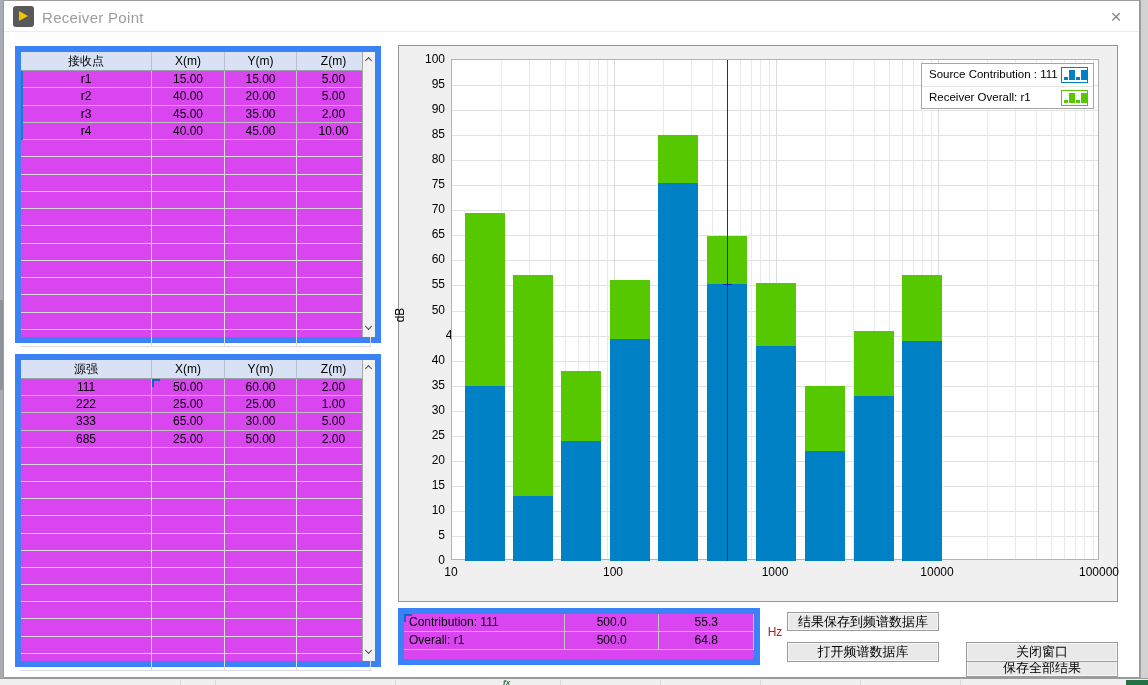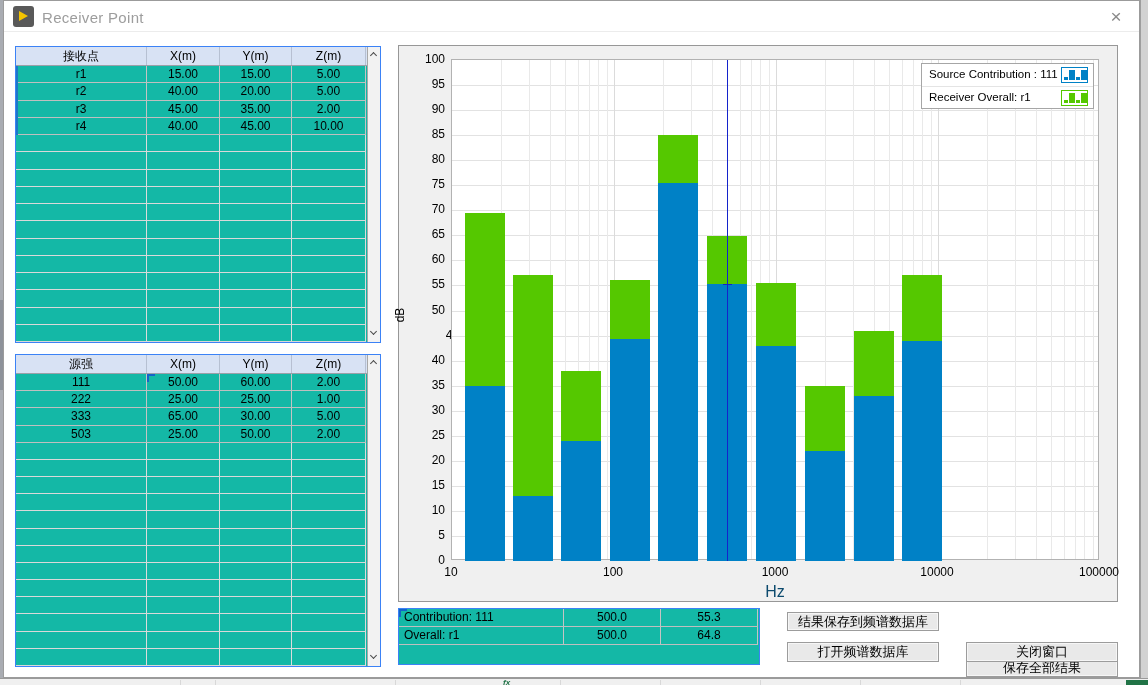--- a/index.html
+++ b/index.html
@@ -20,21 +20,21 @@
             border:1px solid #9B9B9B; }
   .titlebar { position:absolute; left:0; top:0; width:100%; height:31px; background:#FFFFFF; border-bottom:1px solid #ECECEC; }
   .app-icon { position:absolute; left:9px; top:5px; width:21px; height:21px; background:#595959; border-radius:3px; }
   .app-icon .tri { position:absolute; left:6px; top:5px; width:0; height:0;
                    border-left:9px solid #F5C400; border-top:5.5px solid transparent; border-bottom:5.5px solid transparent; }
   .title-text { position:absolute; left:38px; top:8px; font-size:15px; color:#9D9D9D; letter-spacing:.3px; }
   .close-btn { position:absolute; right:10px; top:3px; width:26px; height:26px; text-align:center;
                font-size:19px; line-height:25px; color:#8A8A8A; cursor:default; }
 
   
-  .lv-table { position:absolute; background:#14b8a6; border:1px solid #3b82f6; }
+  .lv-table { position:absolute; background:#d946ef; border:6px solid #3b82f6; }
   .lv-hdr { display:flex; background:#D8E2F4; border-bottom:1px solid #9AA0A8; }
   .lv-hdr-cell { font-size:12px; text-align:center; color:#000; border-right:1px solid #B6C0D2; overflow:hidden; }
   .lv-row { display:flex; position:relative; }
   .lv-cell { font-size:12px; text-align:center; color:#000; border-right:1px solid #C4C4C4; border-bottom:1px solid #BFBFBF; overflow:hidden; white-space:nowrap; }
   .lv-row.empty .lv-cell { border-right:1px solid #DCDCDC; border-bottom:1px solid #D9D9D9; }
   .lv-row.selrow::before { content:""; position:absolute; left:0; top:0; width:2px; height:100%; background:#1E78C8; z-index:2; }
   .lv-cell.cellcursor { position:relative; }
   .lv-cell.cellcursor::before { content:""; position:absolute; left:0; top:0; width:6px; height:6px;
       border-left:2px solid #1464C8; border-top:2px solid #1464C8; }
   .lv-cell.leftalign { text-align:left; padding-left:5px; }
@@ -51,21 +51,21 @@
   .chart-panel { position:absolute; left:394px; top:44px; width:720px; height:557px; background:#F0F0F0; border:1px solid #979797; }
   .plot { position:absolute; left:52px; top:13px; width:648px; height:501px; background:#FFFFFF; border:1px solid #B2B2B2; }
   .grid-h { position:absolute; left:0; width:100%; height:1px; background:#E2E2E2; }
   .grid-v { position:absolute; top:0; width:1px; height:100%; background:#E9E9E9; }
   .grid-v.major { background:#DBDBDB; }
   .bar-seg { position:absolute; }
   .cursor-line { position:absolute; width:1px; top:0; }
   .cursor-tick { position:absolute; height:1px; }
   .ytick { position:absolute; width:34px; text-align:right; font-size:12px; color:#000; transform:translateY(-50%); }
   .xtick { position:absolute; font-size:12px; color:#000; transform:translateX(-50%); }
-  .axis-xlabel { position:absolute; font-size:16px; color:#0c4a6e; transform:translateX(-50%); }
+  .axis-xlabel { position:absolute; font-size:12px; color:#b91c1c; transform:translateX(-50%);margin-top:42px; }
   .axis-ylabel { position:absolute; font-size:12px; color:#000; transform:rotate(-90deg); }
   .legend { position:absolute; left:522px; top:17px; width:173px; height:46px; background:#FFFFFF; border:1px solid #A6A6A6; }
   .legend-row { position:relative; height:22px; }
   .legend-row + .legend-row { border-top:1px solid #E4E4E4; }
   .legend-label { position:absolute; left:7px; top:4px; font-size:11.5px; color:#000; white-space:nowrap; }
   .legend-glyph { position:absolute; right:5px; top:3px; width:27px; height:16px; background:#FFF; border:1px solid; }
   .lg-bar { position:absolute; bottom:2px; }
 
   
   .lv-btn { position:absolute; background:#E9E9E9; border:1px solid #9C9C9C; box-shadow:inset 0 0 0 1px #F6F6F6;
@@ -218,21 +218,21 @@
         <div class="lv-cell" style="width: 72px; line-height: 16.18px;">25.00</div>
         <div class="lv-cell" style="width: 74px; line-height: 16.18px;">1.00</div>
       </div>
       <div class="lv-row" style="height: 17.18px;">
         <div class="lv-cell" style="width: 131px; line-height: 16.18px;">333</div>
         <div class="lv-cell" style="width: 73px; line-height: 16.18px;">65.00</div>
         <div class="lv-cell" style="width: 72px; line-height: 16.18px;">30.00</div>
         <div class="lv-cell" style="width: 74px; line-height: 16.18px;">5.00</div>
       </div>
       <div class="lv-row" style="height: 17.18px;">
-        <div class="lv-cell" style="width: 131px; line-height: 16.18px;">503</div>
+        <div class="lv-cell" style="width: 131px; line-height: 16.18px;">685</div>
         <div class="lv-cell" style="width: 73px; line-height: 16.18px;">25.00</div>
         <div class="lv-cell" style="width: 72px; line-height: 16.18px;">50.00</div>
         <div class="lv-cell" style="width: 74px; line-height: 16.18px;">2.00</div>
       </div>
       <div class="lv-row empty" style="height: 17.18px;">
         <div class="lv-cell" style="width: 131px; line-height: 16.18px;"></div>
         <div class="lv-cell" style="width: 73px; line-height: 16.18px;"></div>
         <div class="lv-cell" style="width: 72px; line-height: 16.18px;"></div>
         <div class="lv-cell" style="width: 74px; line-height: 16.18px;"></div>
       </div>

